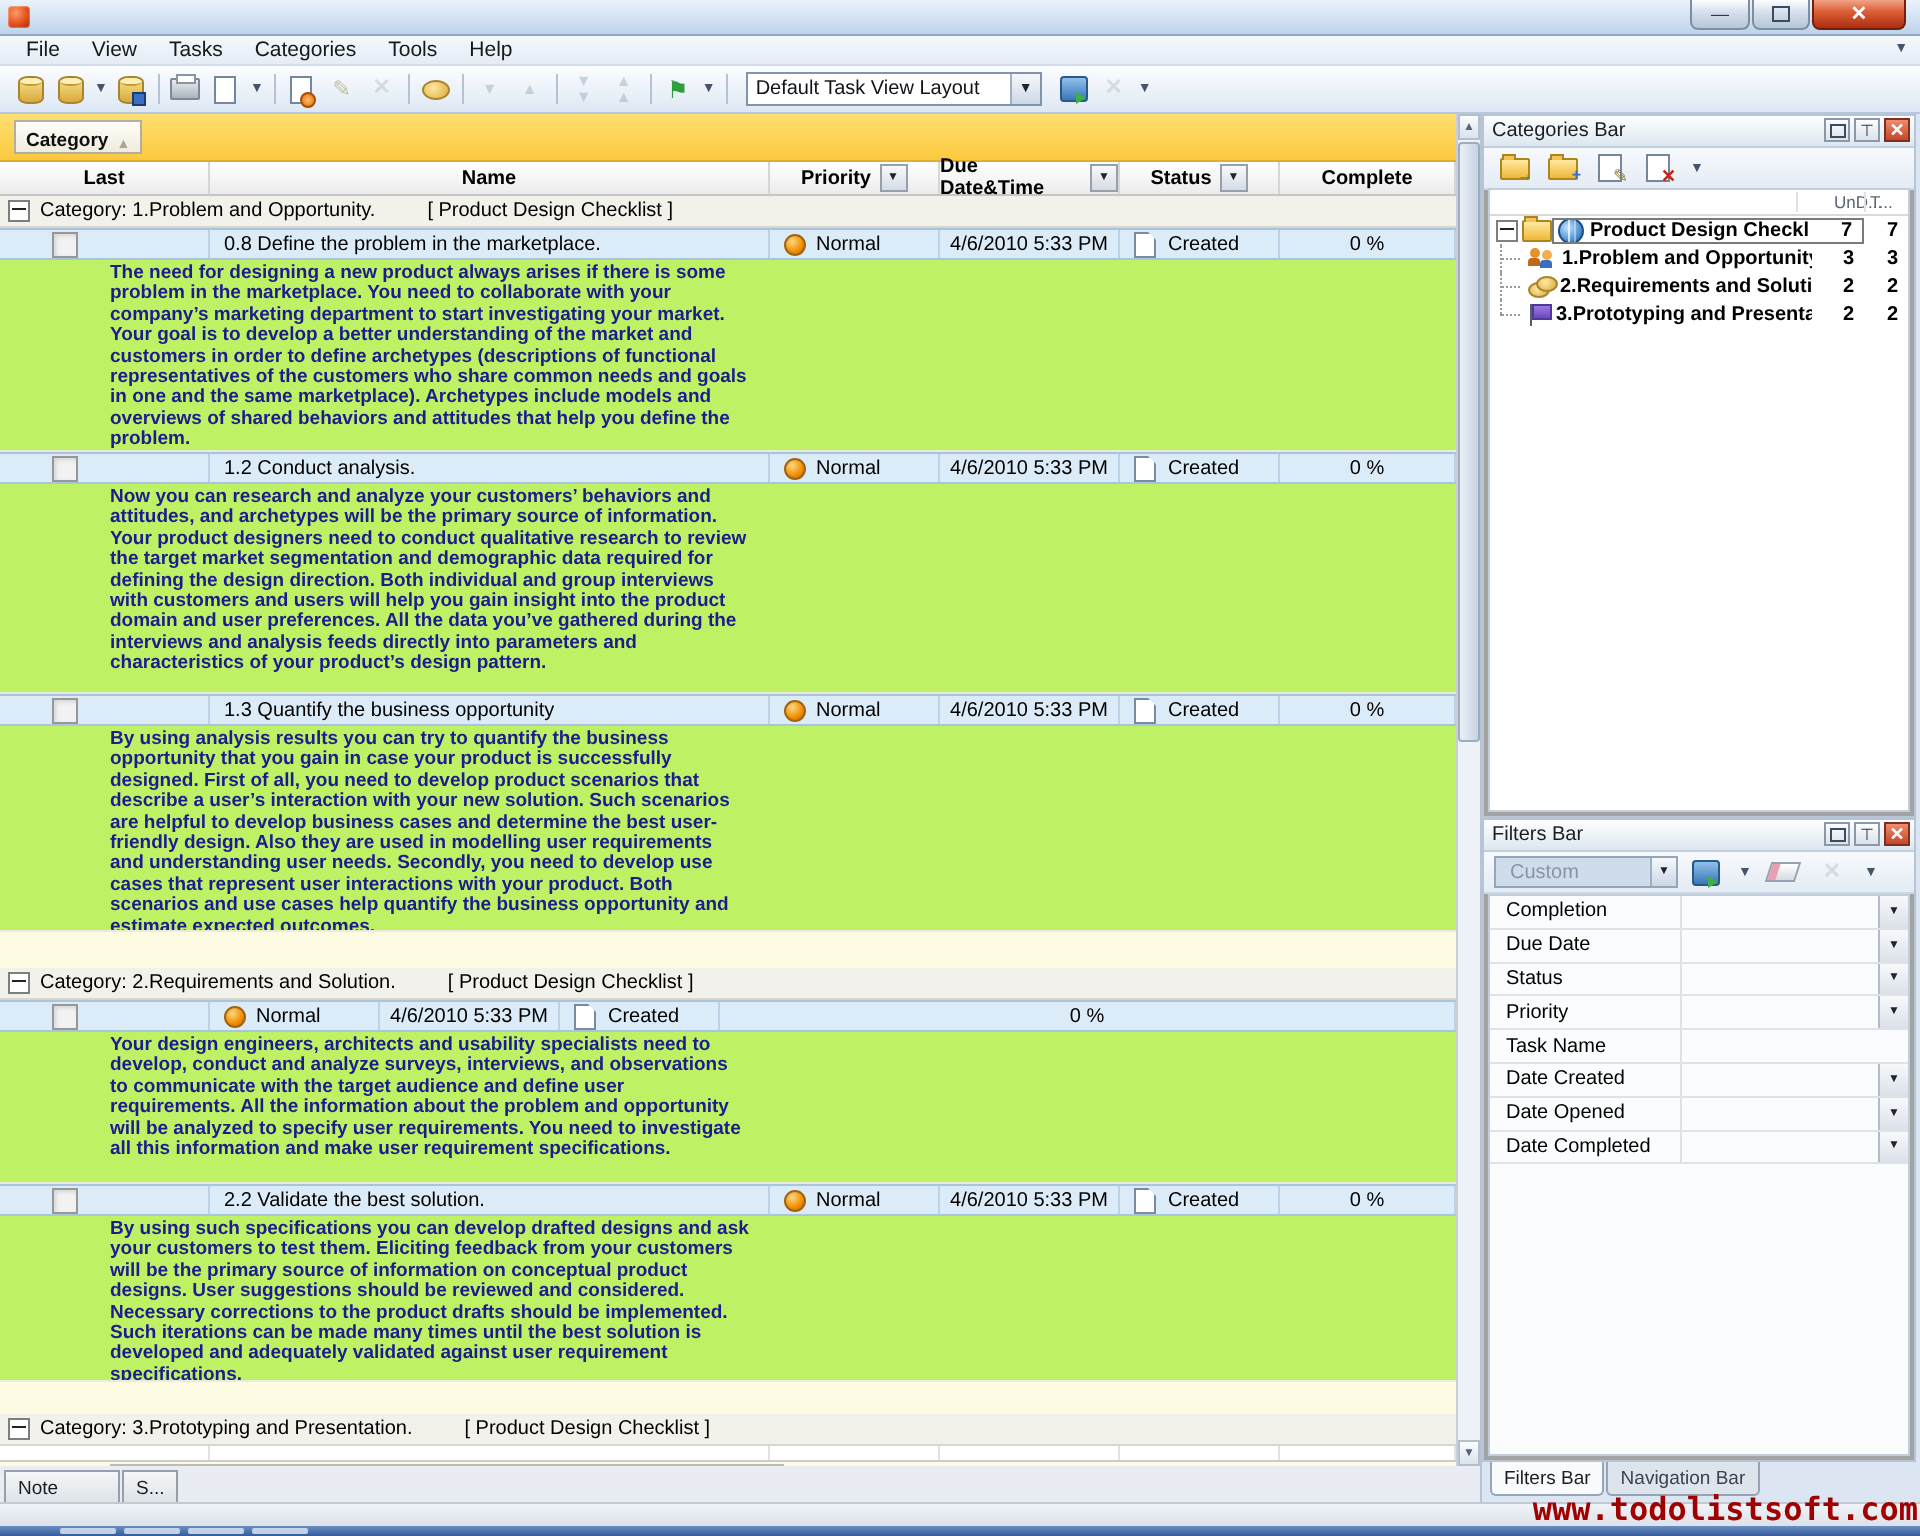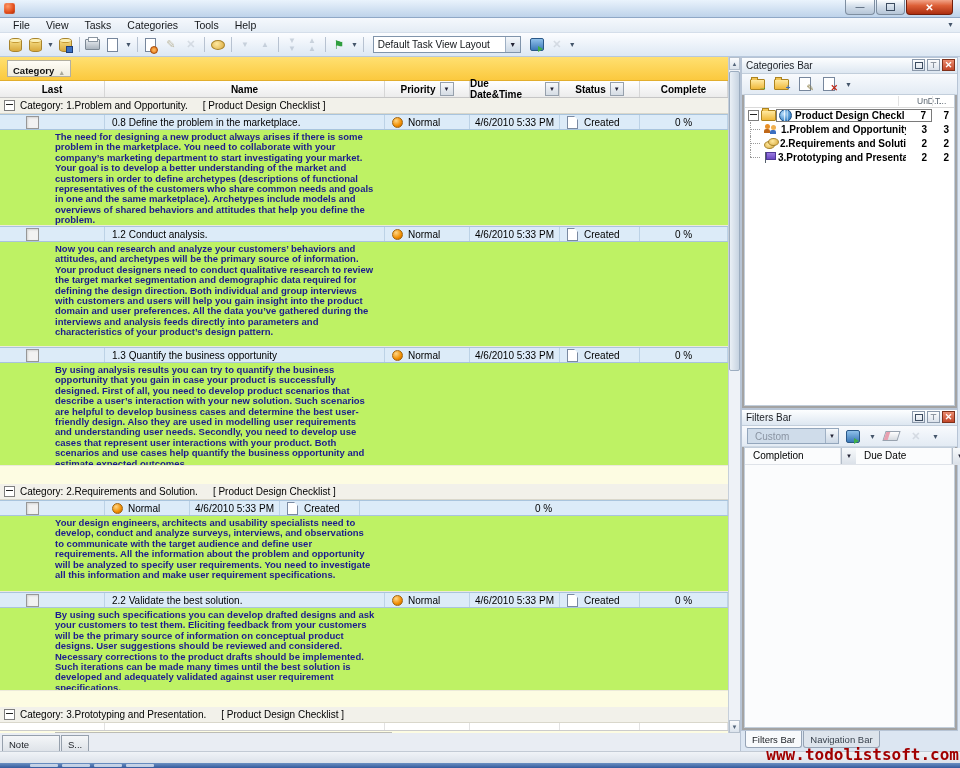--- a/index.html
+++ b/index.html
@@ -80,21 +80,21 @@
   .w-done{width:105px;flex:none}.w-name{width:280px;flex:none}.w-prio{width:85px;flex:none}
   .w-due{width:90px;flex:none}.w-stat{width:80px;flex:none}.w-comp{flex:1}
   .fbtn{width:12px;height:12px;margin-left:4px;font-size:6px;color:#223;flex:none;
     background:linear-gradient(#f8f9fb,#d5dce4);border:1px solid #96a0ac;
     display:flex;align-items:center;justify-content:center}
   .catrow{height:15px;flex:none;background:#f2f1ea;border-bottom:1px solid #d9d7cb;
     display:flex;align-items:center;font-size:10px;color:#000}
   .expander{width:9px;height:9px;flex:none;border:1px solid #7e7e7e;background:#fff;
     margin:0 5px 0 4px;position:relative}
   .expander::after{content:"";position:absolute;left:1px;right:1px;top:3px;height:1px;background:#222}
-  .cat-book{margin-left:15px}
+  .cat-book{margin-left:26px}
   .trow{height:16px;flex:none;display:flex;background:#dcebf8;font-size:10px;color:#000;
     border-top:1px solid #a9c4dd;border-bottom:1px solid #a9c4dd;box-sizing:border-box}
   .tcell{display:flex;align-items:center;border-right:1px solid #bcd2e6;box-sizing:border-box}
   .cb{width:11px;height:11px;background:#f2f2f2;border:1px solid #979797;margin-left:26px;
     box-shadow:inset 1px 1px 2px rgba(0,0,0,.12)}
   .tname{margin-left:7px;white-space:nowrap;overflow:hidden}
   .pdot{width:9px;height:9px;border-radius:50%;flex:none;margin:0 5px 0 7px;
     background:radial-gradient(circle at 35% 30%,#ffd685,#f18d00 60%,#b85e00);
     border:1px solid #a06410}
   .page{width:9px;height:11px;background:#fff;border:1px solid #7a8aa2;flex:none;
@@ -187,21 +187,21 @@
   .combo2{width:92px;height:16px;background:#cfdcea;border:1px solid #93a6bc;color:#8a94a2;
     font-size:10px;display:flex;align-items:center;padding-left:7px;position:relative;
     box-sizing:border-box}
   .combo2 .dd{position:absolute;right:0;top:0;bottom:0;width:12px;
     background:linear-gradient(#f5f8fb,#ccd8e6);border-left:1px solid #9fb0c4;
     display:flex;align-items:center;justify-content:center;font-size:6px;color:#223}
   .ic-eraser{width:13px;height:8px;background:linear-gradient(#ffffff,#d6dbe0);
     border:1px solid #98a2ae;transform:skewX(-18deg);position:relative}
   .ic-eraser::before{content:"";position:absolute;left:0;top:0;bottom:0;width:4px;background:#e8a0b0}
   .fwrap{position:absolute;left:2px;right:2px;top:37px;bottom:2px;background:#fbfcfd;
-    border:1px solid #c2cedb;display:flex;flex-direction:row}
+    border:1px solid #c2cedb;display:flex;flex-direction:column}
   .frow{height:15.8px;flex:none;display:flex;align-items:stretch;border-bottom:1px solid #dfe3e9}
   .flabel{width:96px;flex:none;display:flex;align-items:center;padding-left:8px;font-size:10px;
     color:#000;border-right:1px solid #dfe3e9;box-sizing:border-box;
     white-space:nowrap;overflow:hidden}
   .fval{flex:1}
   .fdd{width:14px;flex:none;border-left:1px solid #b2bcc8;
     background:linear-gradient(#f7f9fb,#dbe1e9);display:flex;align-items:center;
     justify-content:center;font-size:6px;color:#223}
   .ffill{flex:1}
   

